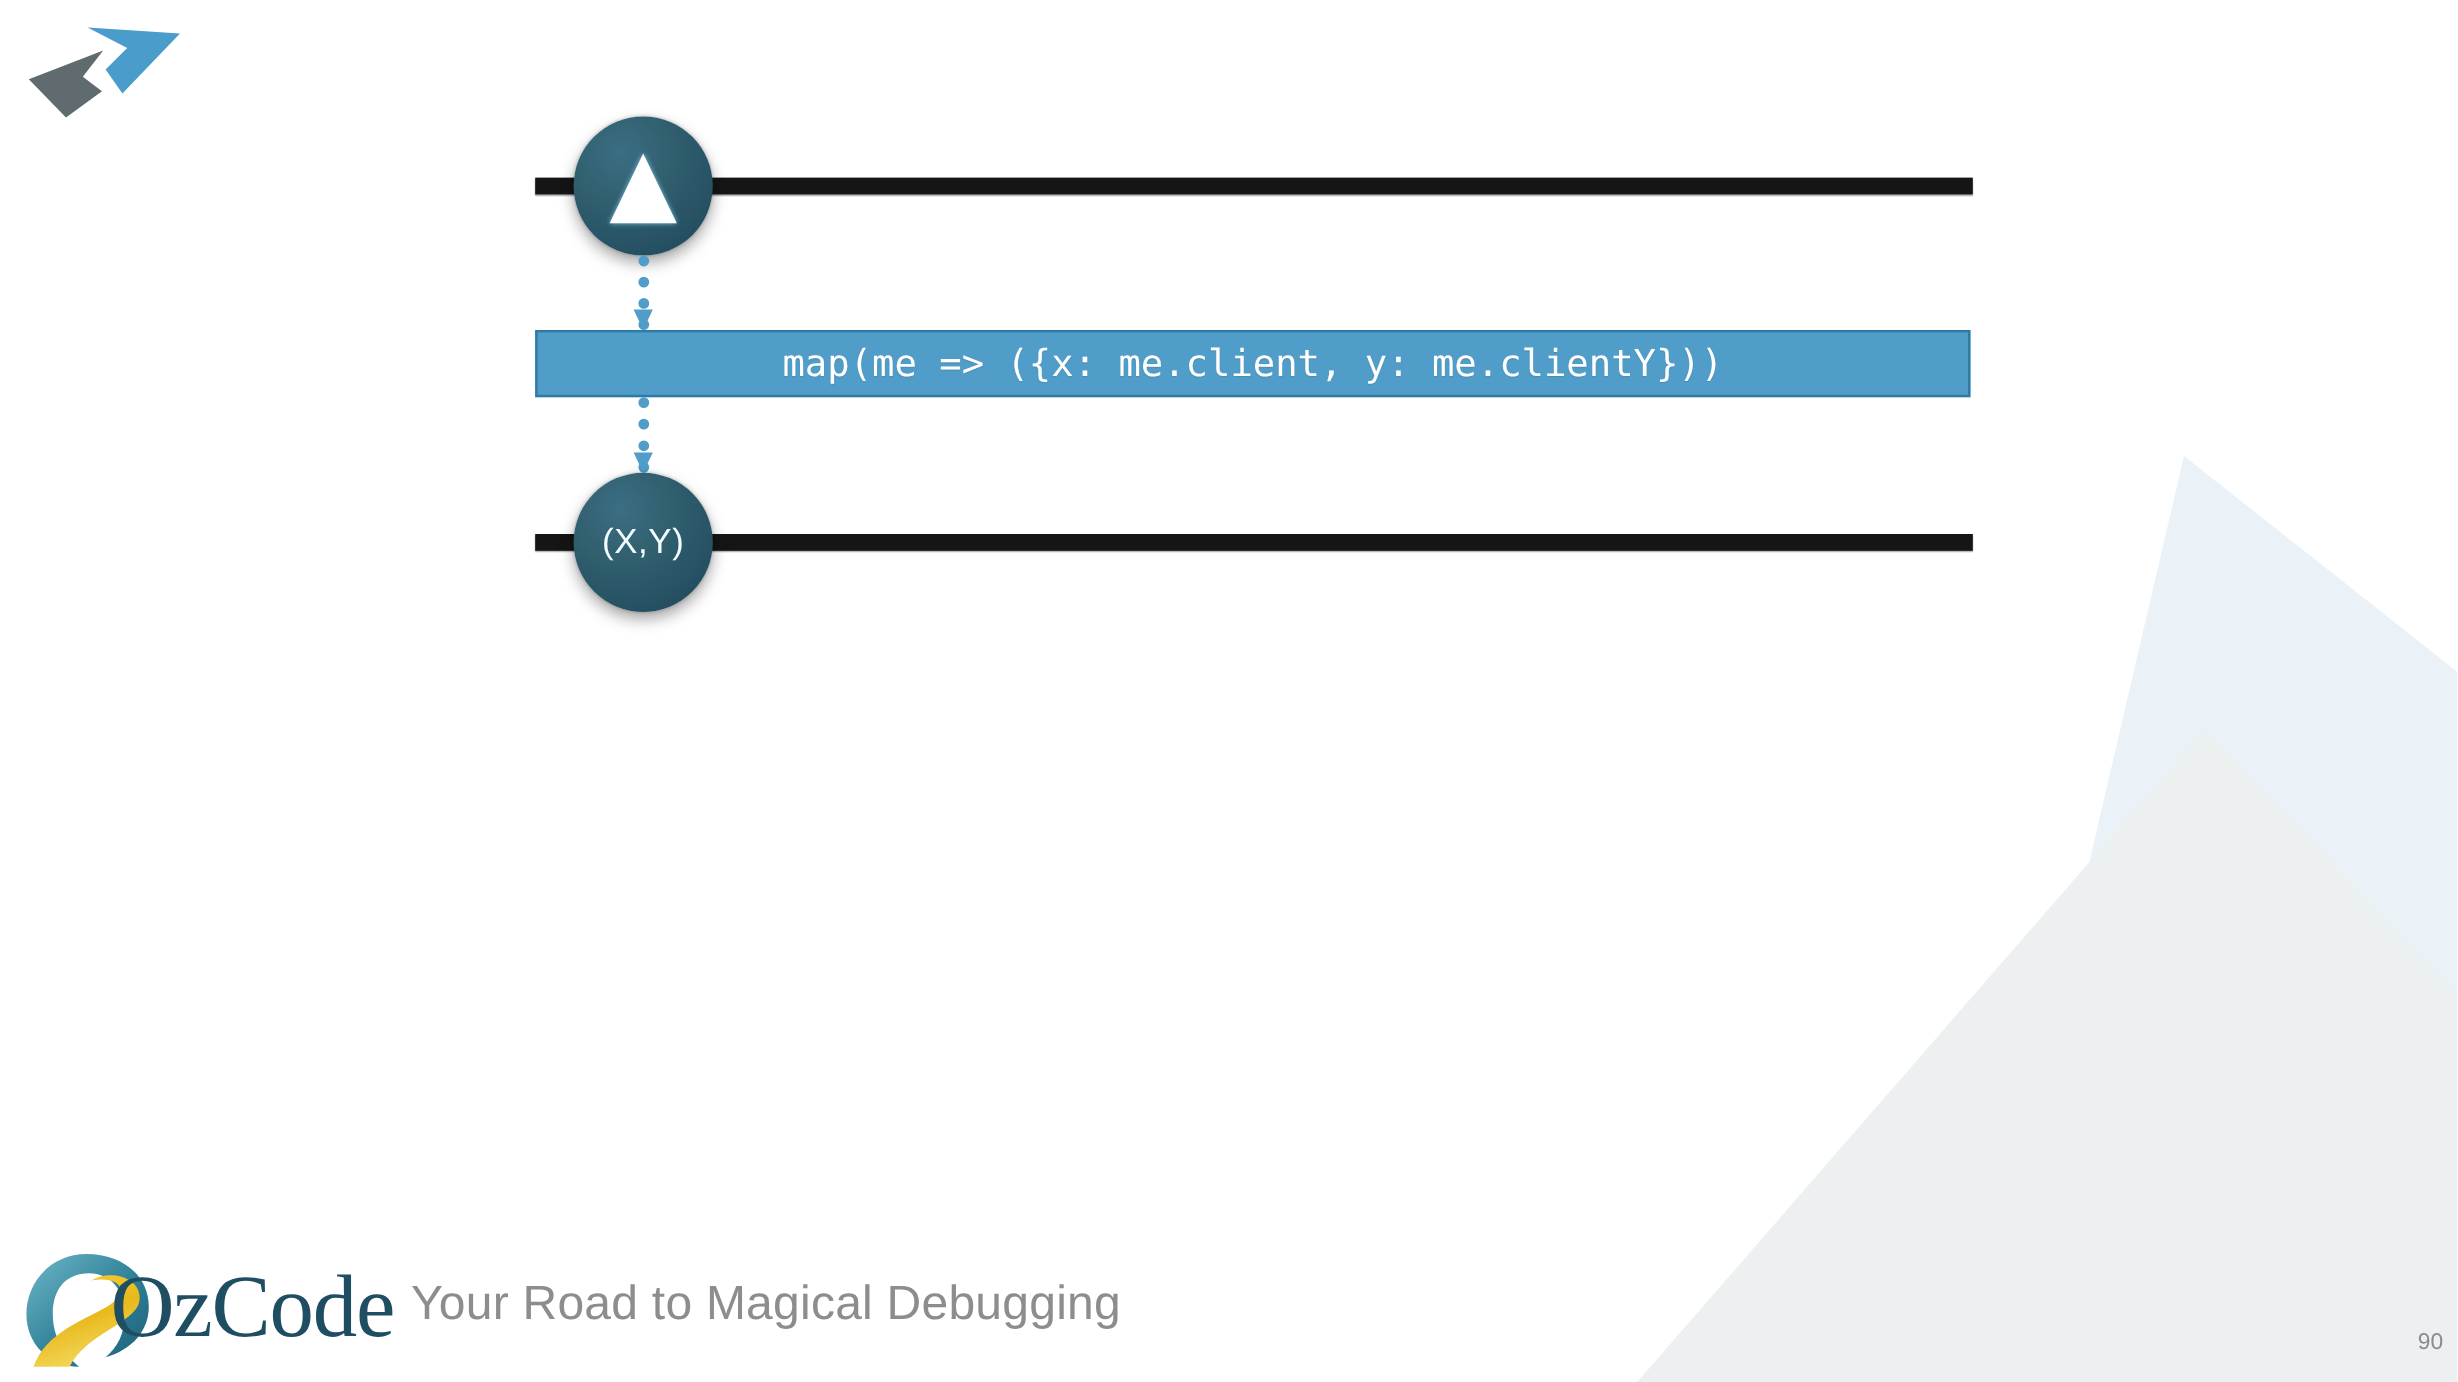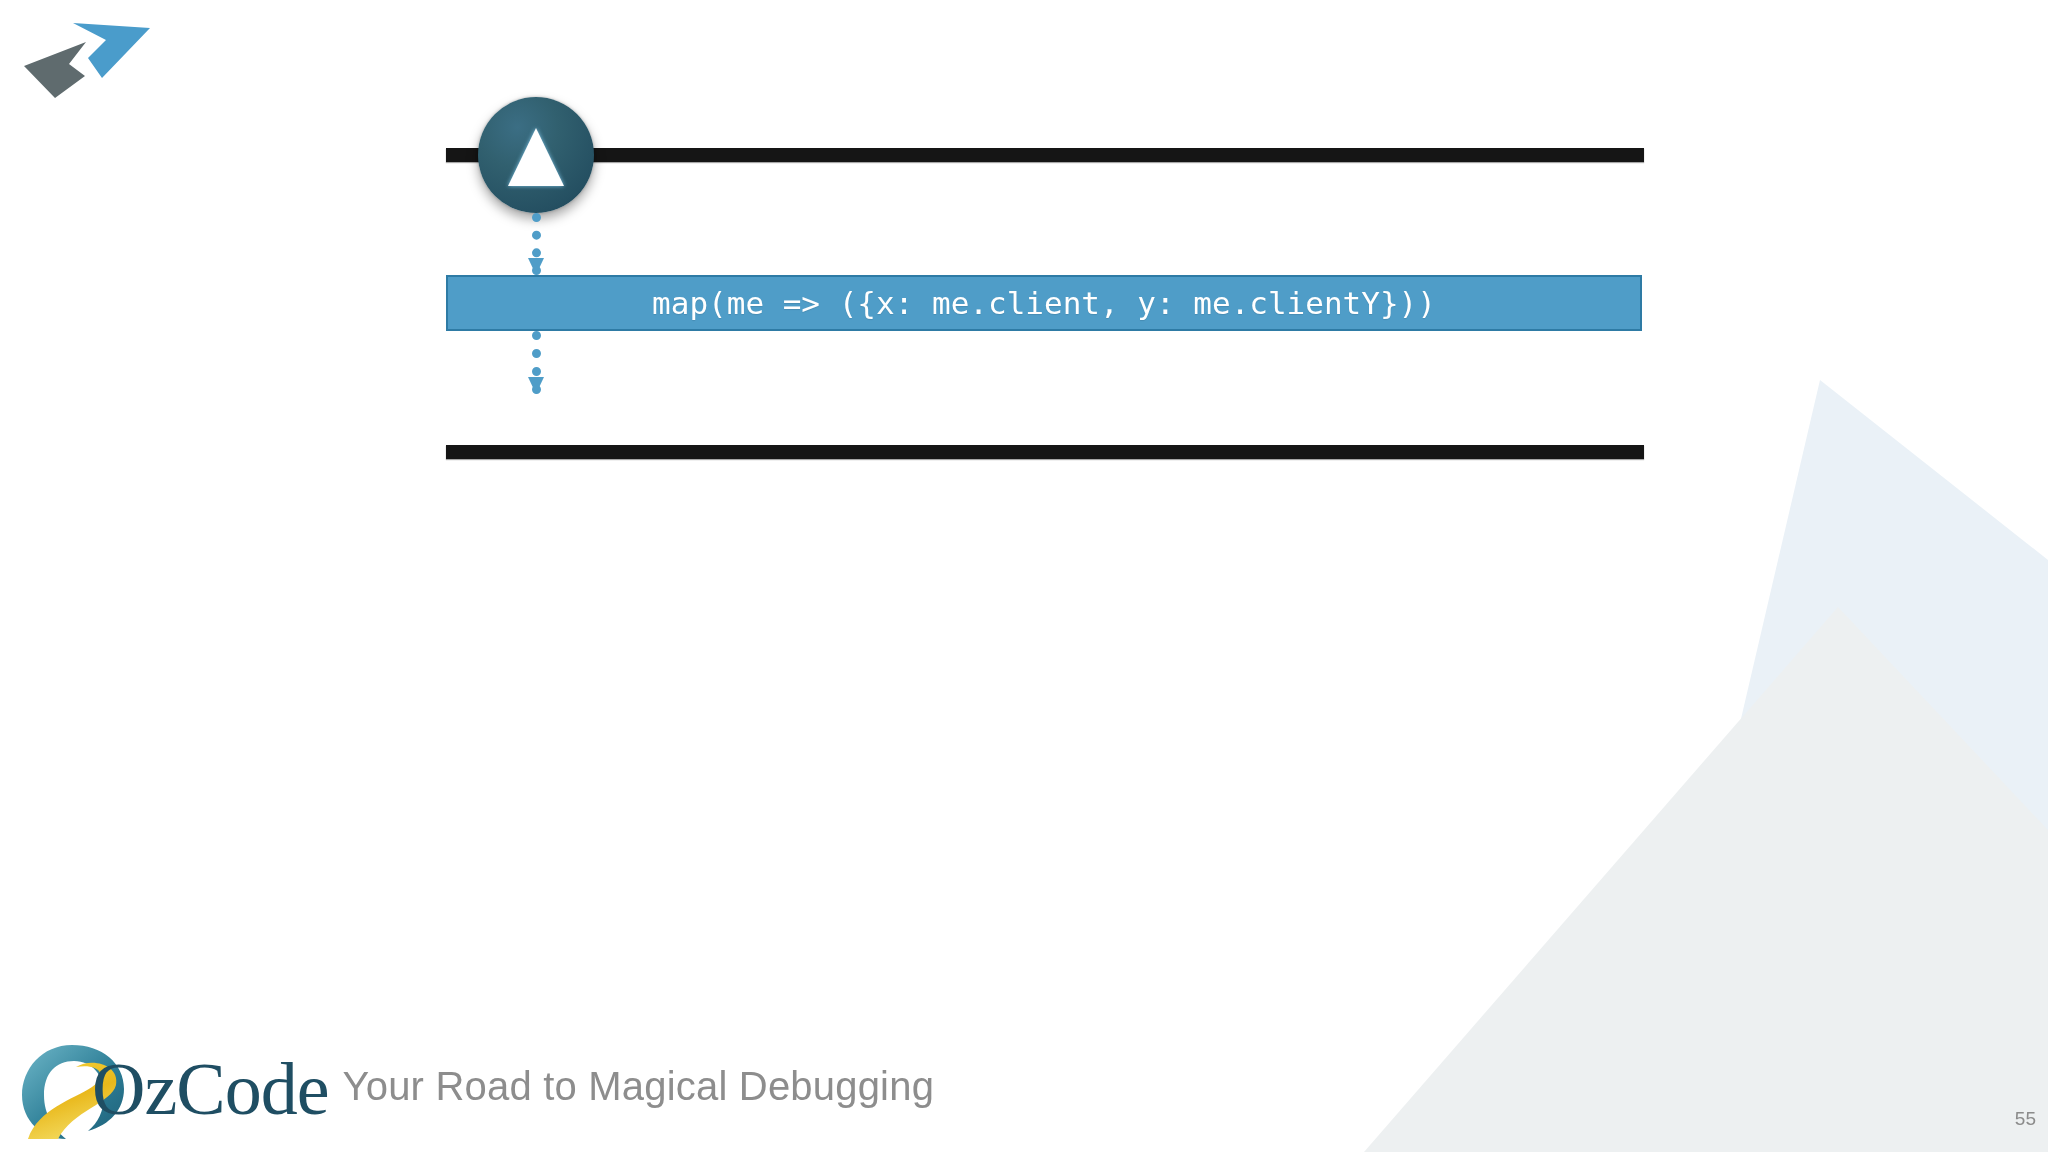--- a/index.html
+++ b/index.html
@@ -214,20 +214,23 @@
       <span class="op-code">map(me =&gt; ({x: me.client, y: me.clientY}))</span>
     </div>
 
     <div class="connector connector-lower">
       <div class="dots"></div>
       <div class="head"></div>
     </div>
 
     <div class="timeline timeline-bottom"></div>
 
+    <div class="marble marble-bottom">
+      <span class="marble-label">(X,Y)</span>
+    </div>
   </div>
 
   <div class="brand">
     <svg class="brand-mark" width="118" height="108" viewBox="0 0 118 108">
       <defs>
         <linearGradient id="ringGrad" x1="0" y1="0" x2="1" y2="1">
           <stop offset="0%" stop-color="#6fb7c9"></stop>
           <stop offset="55%" stop-color="#2e7f97"></stop>
           <stop offset="100%" stop-color="#1d5f78"></stop>
         </linearGradient>
@@ -237,15 +240,15 @@
           <stop offset="100%" stop-color="#f2d85a"></stop>
         </linearGradient>
       </defs>
       <path d="M58 8 C28 8 8 32 8 58 C8 84 28 102 52 102 C40 92 30 78 30 58 C30 36 42 24 60 24 C78 24 90 38 90 58 C90 74 84 86 74 94 C96 88 110 72 110 52 C110 26 88 8 58 8 Z" fill="url(#ringGrad)"></path>
       <path d="M14 102 C24 72 60 62 78 50 C96 38 84 26 62 30 C78 20 106 28 102 48 C98 66 58 74 44 102 Z" fill="url(#roadGrad)"></path>
     </svg>
     <span class="brand-name">OzCode</span>
     <span class="brand-tagline">Your Road to Magical Debugging</span>
   </div>
 
-  <div class="slide-number">55</div>
+  <div class="slide-number">90</div>
 
 </div>
 
 </body></html>

